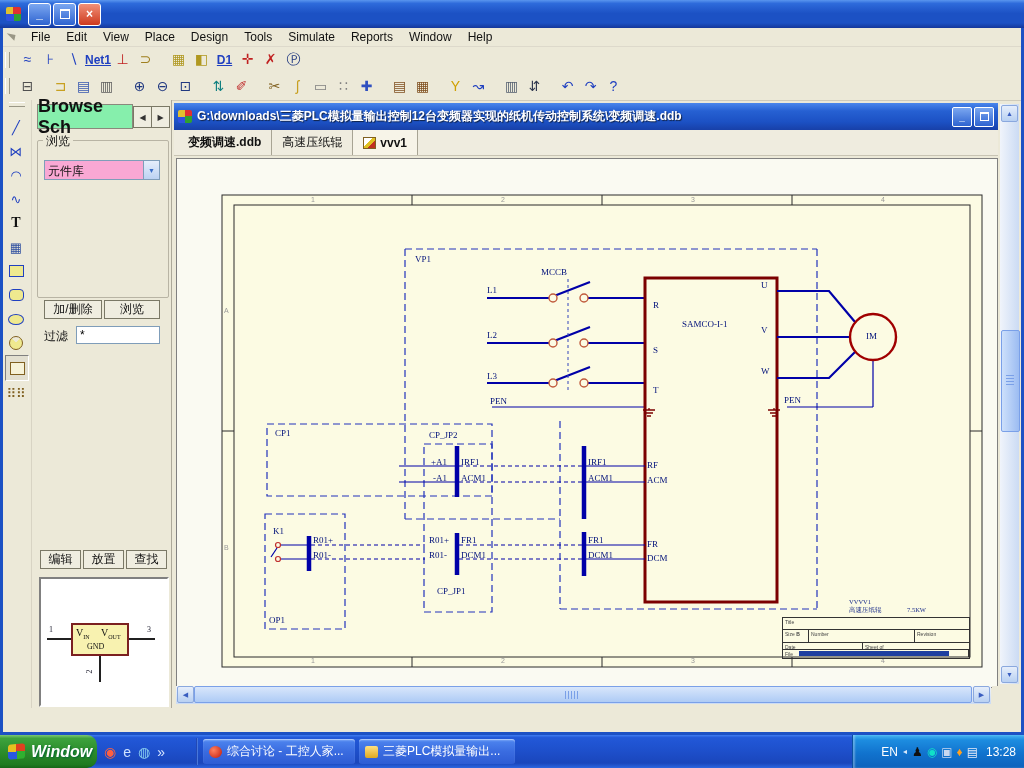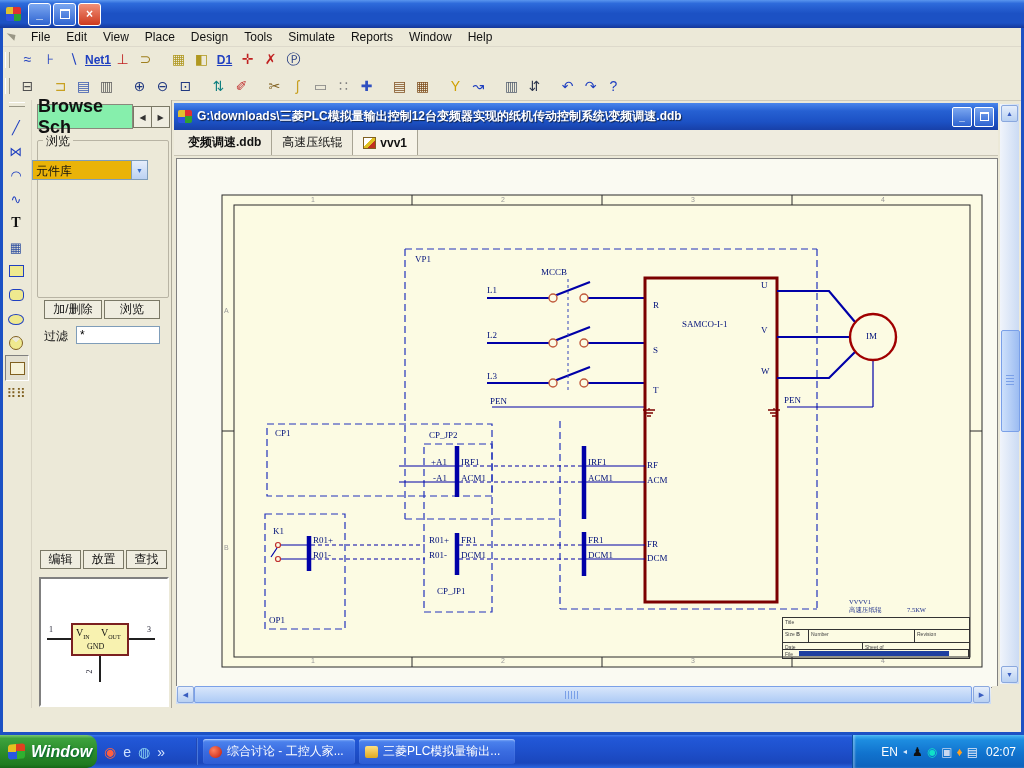--- a/index.html
+++ b/index.html
@@ -53,21 +53,21 @@
 
   
   .panel{left:32px;top:100px;width:140px;height:608px;background:#ECE9D8;border-right:1px solid #ACA899;box-sizing:border-box;}
   .ptab{position:absolute;left:5px;top:4px;width:94px;height:23px;background:#86efac;border:1px solid #8A887C;
     display:flex;align-items:center;justify-content:center;font-weight:bold;font-size:18px;}
   .parrow{position:absolute;top:6px;width:17px;height:20px;background:#EFEDE0;border:1px solid #7A7866;
     display:flex;align-items:center;justify-content:center;font-size:8px;color:#333;}
   .parrow.prev{left:101px;} .parrow.next{left:119px;}
   .gbox{position:absolute;left:5px;top:40px;width:130px;height:156px;border:1px solid #B8B4A4;border-radius:2px;}
   .glegend{position:absolute;left:11px;top:33px;background:#ECE9D8;padding:0 3px;font-size:12px;}
-  .combo{position:absolute;left:0;top:60px;width:116px;height:20px;background:#eab308;border:1px solid #7F9DB9;
+  .combo{position:absolute;left:12px;top:60px;width:116px;height:20px;background:#f9a8d4;border:1px solid #7F9DB9;
     display:flex;box-sizing:border-box;}
   .combo-text{flex:1;font-size:12px;padding:2px 3px;white-space:nowrap;overflow:hidden;}
   .combo-btn{width:15px;background:linear-gradient(#E6EEFB,#BCD2F2);border-left:1px solid #7F9DB9;color:#3A6EC8;
     display:flex;align-items:center;justify-content:center;font-size:7px;}
   .listbox{position:absolute;background:#fff;border:1px solid #7F9DB9;overflow:hidden;font:11px "Liberation Mono",monospace;}
   .liblist{left:12px;top:87px;width:116px;height:108px;}
   .complist{left:10px;top:254px;width:121px;height:190px;font-size:12px;}
   .li{height:13px;line-height:13px;padding-left:3px;white-space:nowrap;}
   .complist .li{height:15px;line-height:15px;}
   .li.sel{background:#1F3F94;color:#fff;}
@@ -408,17 +408,17 @@
     <span class="tray">
       <span class="tray-lang">EN</span>
       <span class="tray-arrow">◂</span>
       <span style="display:flex;gap:4px;align-items:center;">
           <span class="trico" style="color: rgb(16, 16, 16);">♟</span>
           <span class="trico" style="color: rgb(16, 224, 200);">◉</span>
           <span class="trico" style="color: rgb(200, 216, 240);">▣</span>
           <span class="trico" style="color: rgb(255, 160, 32);">♦</span>
           <span class="trico" style="color: rgb(232, 236, 248);">▤</span>
         </span>
-      <span class="tray-clock">02:07</span>
+      <span class="tray-clock">13:28</span>
     </span>
   </div>
 
 </div>
 
 </body></html>

